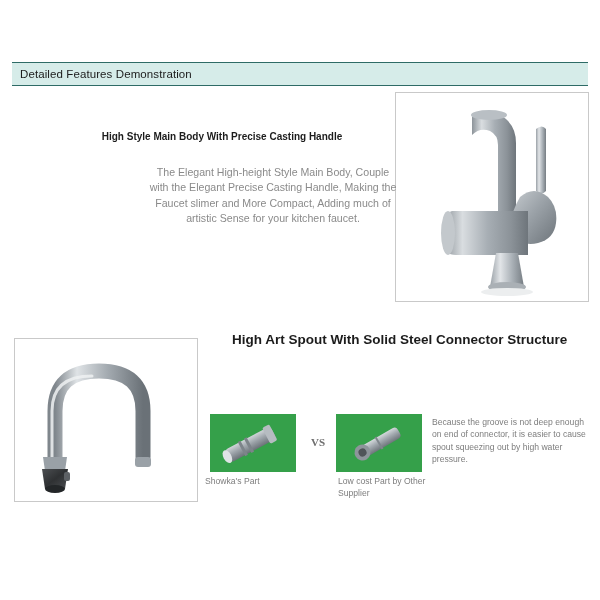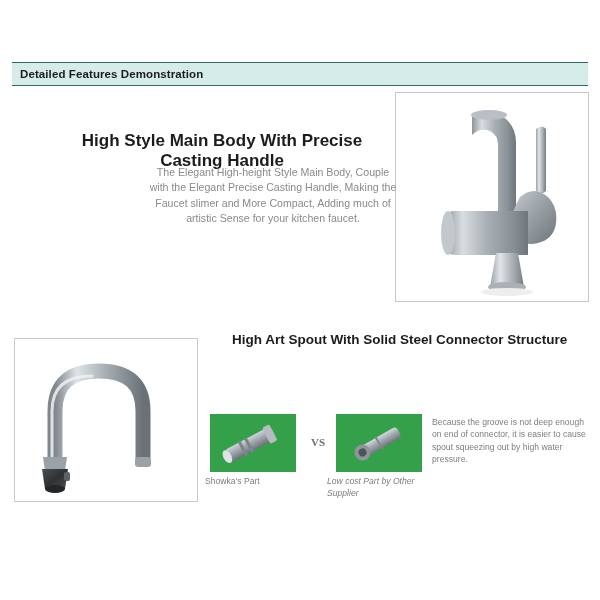--- a/index.html
+++ b/index.html
@@ -28,21 +28,21 @@
     width: 576px;
     height: 22px;
     background: #d6ece9;
     border-top: 1px solid #2e6b66;
     border-bottom: 1px solid #2e6b66;
     display: flex;
     align-items: center;
   }
   .header-title {
     font-size: 11.5px;
-    font-weight: bold;
+    font-weight: normal;
     color: #1c1c1c;
     padding-left: 8px;
     letter-spacing: 0.1px;
   }
   
   .sec1-photo {
     position: absolute;
     left: 395px;
     top: 92px;
     width: 192px;
@@ -50,21 +50,21 @@
     border: 1px solid #c9c9c9;
     background: #ffffff;
     overflow: hidden;
   }
   .sec1-title {
     position: absolute;
     left: 62px;
     top: 131px;
     width: 320px;
     text-align: center;
-    font-size: 17px;
+    font-size: 10px;
     font-weight: bold;
     color: #1c1c1c;
   }
   .sec1-body {
     position: absolute;
     left: 130px;
     top: 165px;
     width: 250px;
     text-align: center;
     font-size: 10.6px;
@@ -134,21 +134,21 @@
   .cmp-cap {
     position: absolute;
     top: 62px;
     width: 96px;
     text-align: left;
     font-size: 8.6px;
     line-height: 1.35;
     color: #7d7d7d;
   }
   .cmp-cap.left { left: -5px; }
-  .cmp-cap.right { left: 117px; font-style: italic; }
+  .cmp-cap.right { left: 128px; }
   .cmp-note {
     position: absolute;
     left: 222px;
     top: 2px;
     width: 158px;
     font-size: 8.6px;
     line-height: 1.45;
     color: #7d7d7d;
   }
   svg { display: block; }

